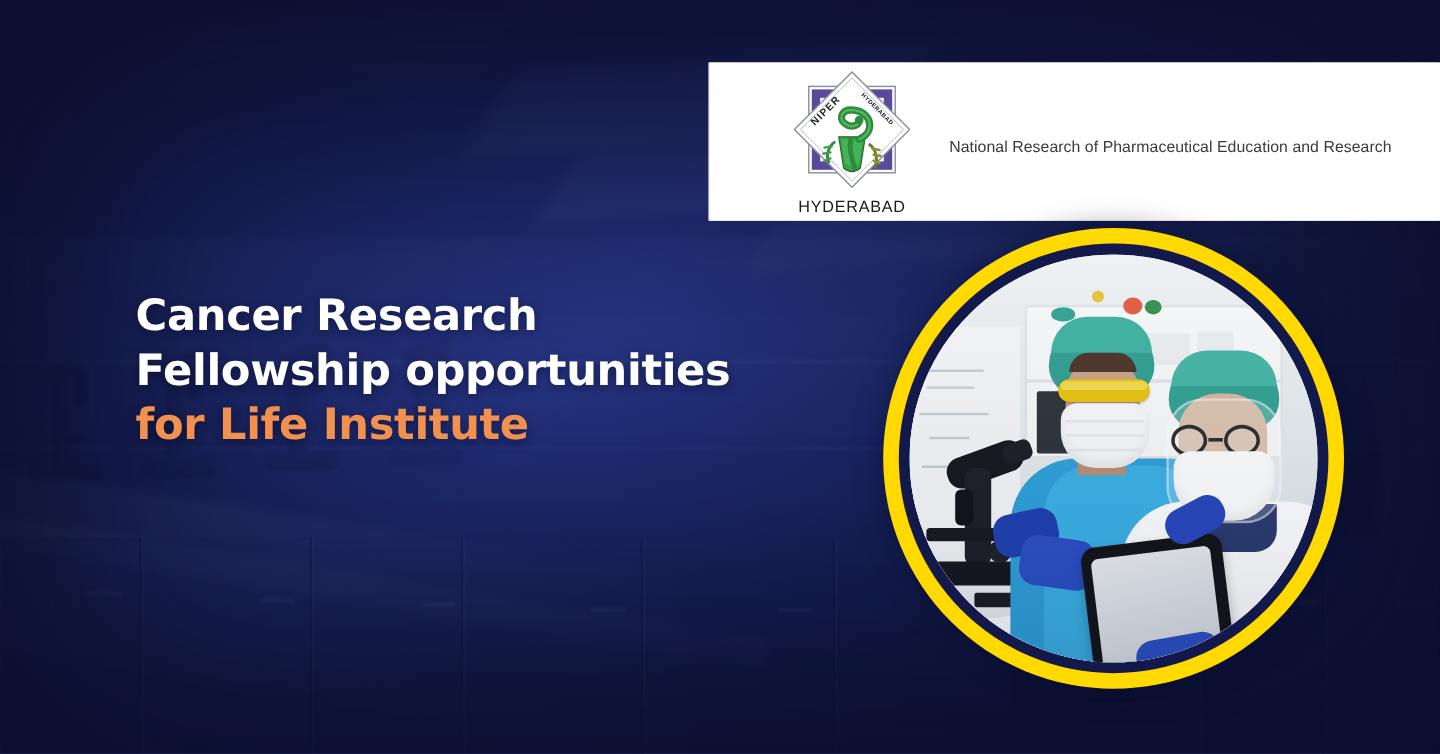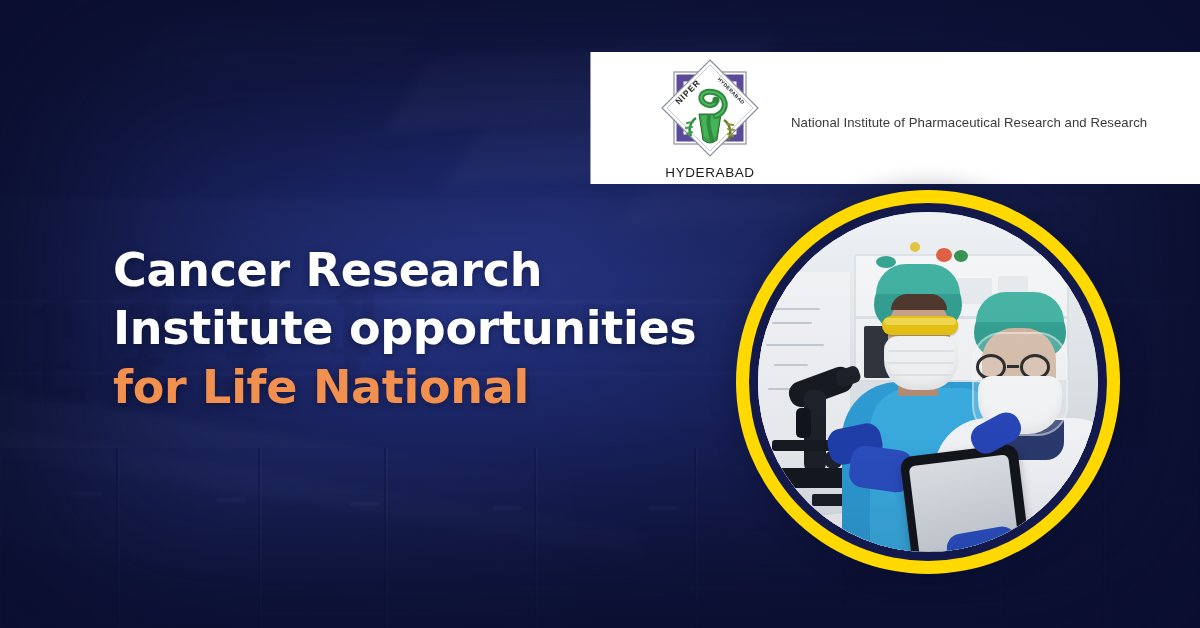--- a/index.html
+++ b/index.html
@@ -155,21 +155,21 @@
   }
 
   
   .headline{
     position:absolute; left:113px; top:241px;
     width:640px;
   }
   .hl-line{
     font-family:"DejaVu Sans", sans-serif;
     font-weight:700;
-    font-size:46px;
+    font-size:36px;
     line-height:1.27;
     letter-spacing:-.3px;
     white-space:nowrap;
   }
   .hl-white{ color:#ffffff; text-shadow:0 2px 7px rgba(8,12,40,.55); }
   .hl-orange{ color:#f2904f; text-shadow:0 2px 7px rgba(8,12,40,.5); }
 
   
   .photo-ring{
     position:absolute; left:736px; top:190px;
@@ -383,28 +383,28 @@
 
         <path d="M36 60 C30 64 28 72 31 78" fill="none" stroke="#2e8b3d" stroke-width="2.4"></path>
         <path d="M33 64 l-6 1 M32 69 l-6 1 M32 74 l-5 2" stroke="#3aa04a" stroke-width="2" stroke-linecap="round"></path>
         <path d="M64 62 C70 66 72 74 69 82" fill="none" stroke="#6d7a2a" stroke-width="2.4"></path>
         <path d="M67 66 l6 1 M68 71 l6 1 M68 76 l5 2" stroke="#8a9434" stroke-width="2" stroke-linecap="round"></path>
       </svg>
       <div class="logo-city">HYDERABAD</div>
     </div>
 
     <div class="logo-text">
-      <div class="logo-sub">National Institute of Pharmaceutical Research and Research</div>
+      <div class="logo-sub">National Research of Pharmaceutical Education and Research</div>
     </div>
   </div>
 
   <div class="headline">
     <div class="hl-line hl-white">Cancer Research</div>
-    <div class="hl-line hl-white">Institute opportunities</div>
-    <div class="hl-line hl-orange">for Life National</div>
+    <div class="hl-line hl-white">Fellowship opportunities</div>
+    <div class="hl-line hl-orange">for Life Institute</div>
   </div>
 
   <div class="photo-ring">
     <div class="photo-inner">
       <div class="photo-clip">
 
         <div class="ph-wall"></div>
         <div class="ph-board"></div>
         <div class="ph-scribble" style="left:10px;  top:96px;  width:52px;"></div>
         <div class="ph-scribble" style="left:14px;  top:110px; width:40px;"></div>

